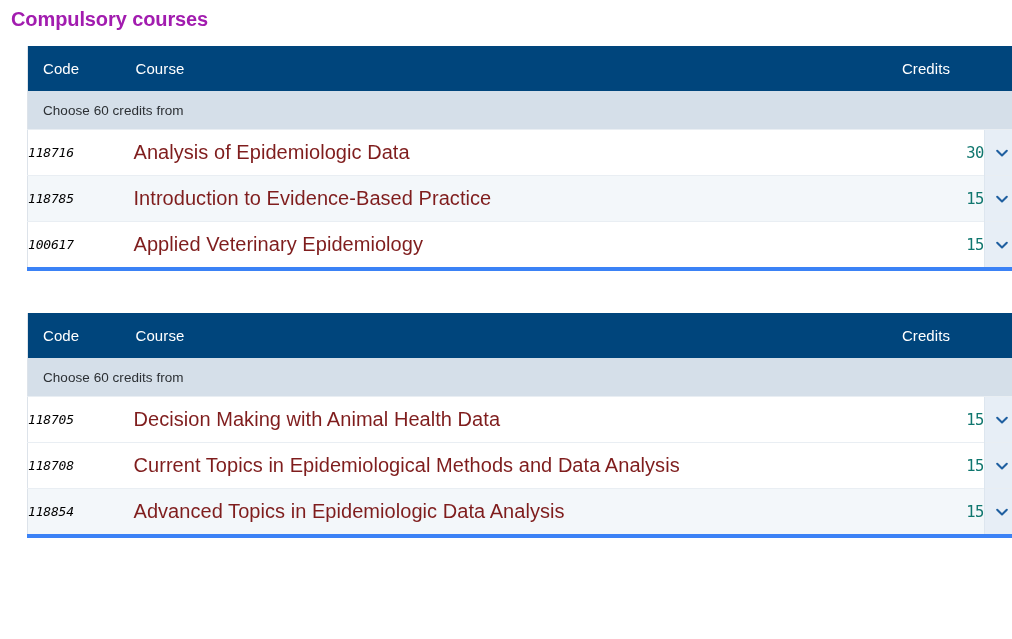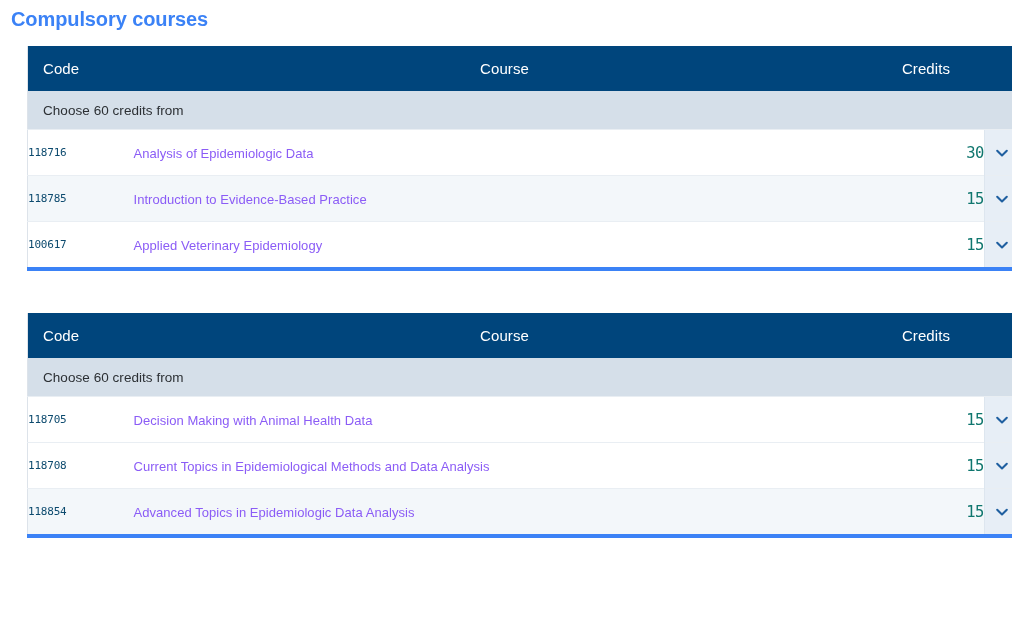--- a/index.html
+++ b/index.html
@@ -19,21 +19,21 @@
     position: relative;
     width: 1012px;
     height: 639px;
     box-sizing: border-box;
   }
 
   
   .section-title {
     font-size: 20px;
     font-weight: bold;
-    color: #3b82f6;
+    color: #a21caf;
     letter-spacing: -0.1px;
     margin: 0;
     padding: 6px 0 0 11px;
     line-height: 26px;
   }
 
   
   .course-table {
     border-collapse: collapse;
     table-layout: fixed;
@@ -56,21 +56,21 @@
     color: #ffffff;
     font-size: 15px;
     font-weight: normal;
     height: 45px;
     padding: 0;
     text-align: left;
     vertical-align: middle;
     letter-spacing: 0.1px;
   }
   .course-table thead th.th-code    { padding-left: 15px; }
-  .course-table thead th.th-course  { padding-left: 2px; text-align: center; }
+  .course-table thead th.th-course  { padding-left: 2px; }
   .course-table thead th.th-credits { text-align: center; padding-right: 6px; }
   .course-table thead th.th-toggle  { padding: 0; }
 
   .group-row td {
     background: #d5dfe9;
     color: #2c3034;
     font-size: 13.5px;
     height: 38px;
     padding: 0 0 0 15px;
     vertical-align: middle;
@@ -82,29 +82,30 @@
     vertical-align: middle;
     padding: 0;
     border-top: 1px solid #e9eef3;
     background: #ffffff;
   }
   .course-row.alt td { background: #f3f7fa; }
 
   .cell-code {
     padding-left: 15px;
     font-family: "DejaVu Sans Mono", "Liberation Mono", monospace;
-    font-size: 11px;
-    color: #0c4a6e;
+    font-size: 13px;
+    color: #000000;
     letter-spacing: -0.2px;
     white-space: nowrap;
+    font-style: italic;
   }
   .cell-course { padding-left: 2px; }
   .course-link {
-    color: #8b5cf6;
-    font-size: 13px;
+    color: #7f1d1d;
+    font-size: 20px;
     text-decoration: none;
     letter-spacing: 0.05px;
   }
 
   .cell-credits {
     text-align: right;
     padding-right: 6px;
     font-size: 15.5px;
     color: #0f766e;
     font-family: "DejaVu Sans Mono", "Liberation Mono", monospace;

